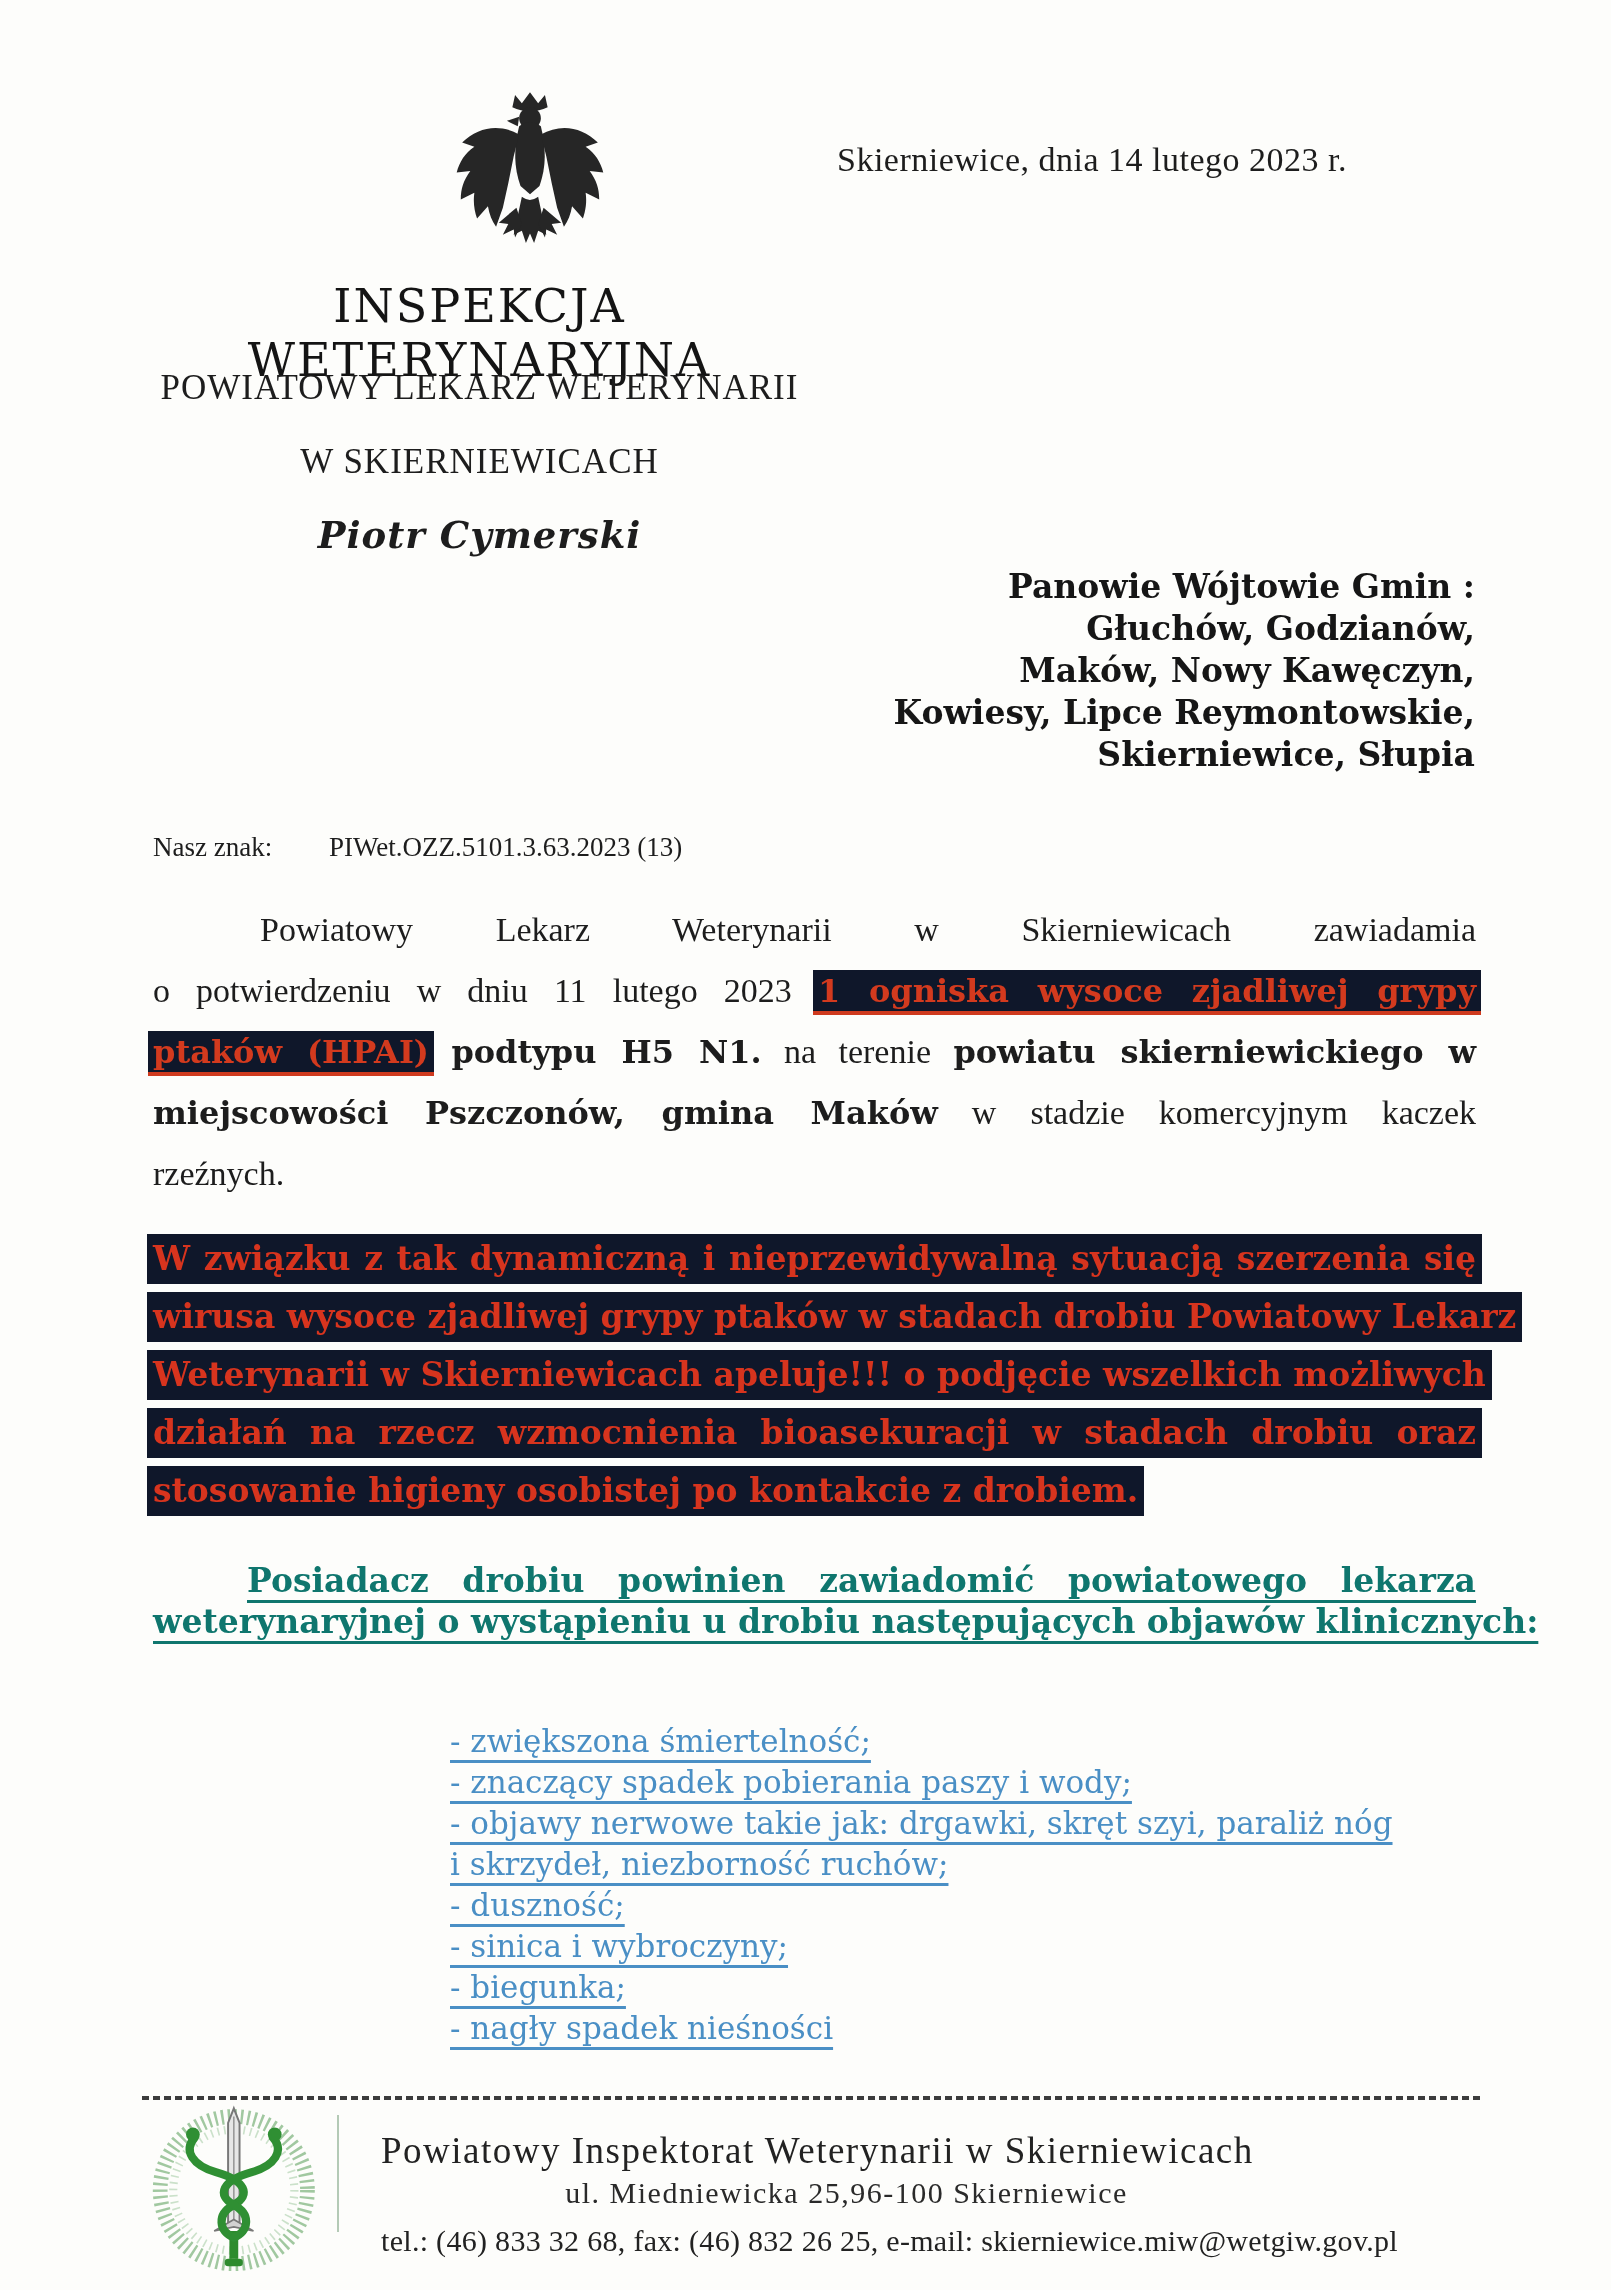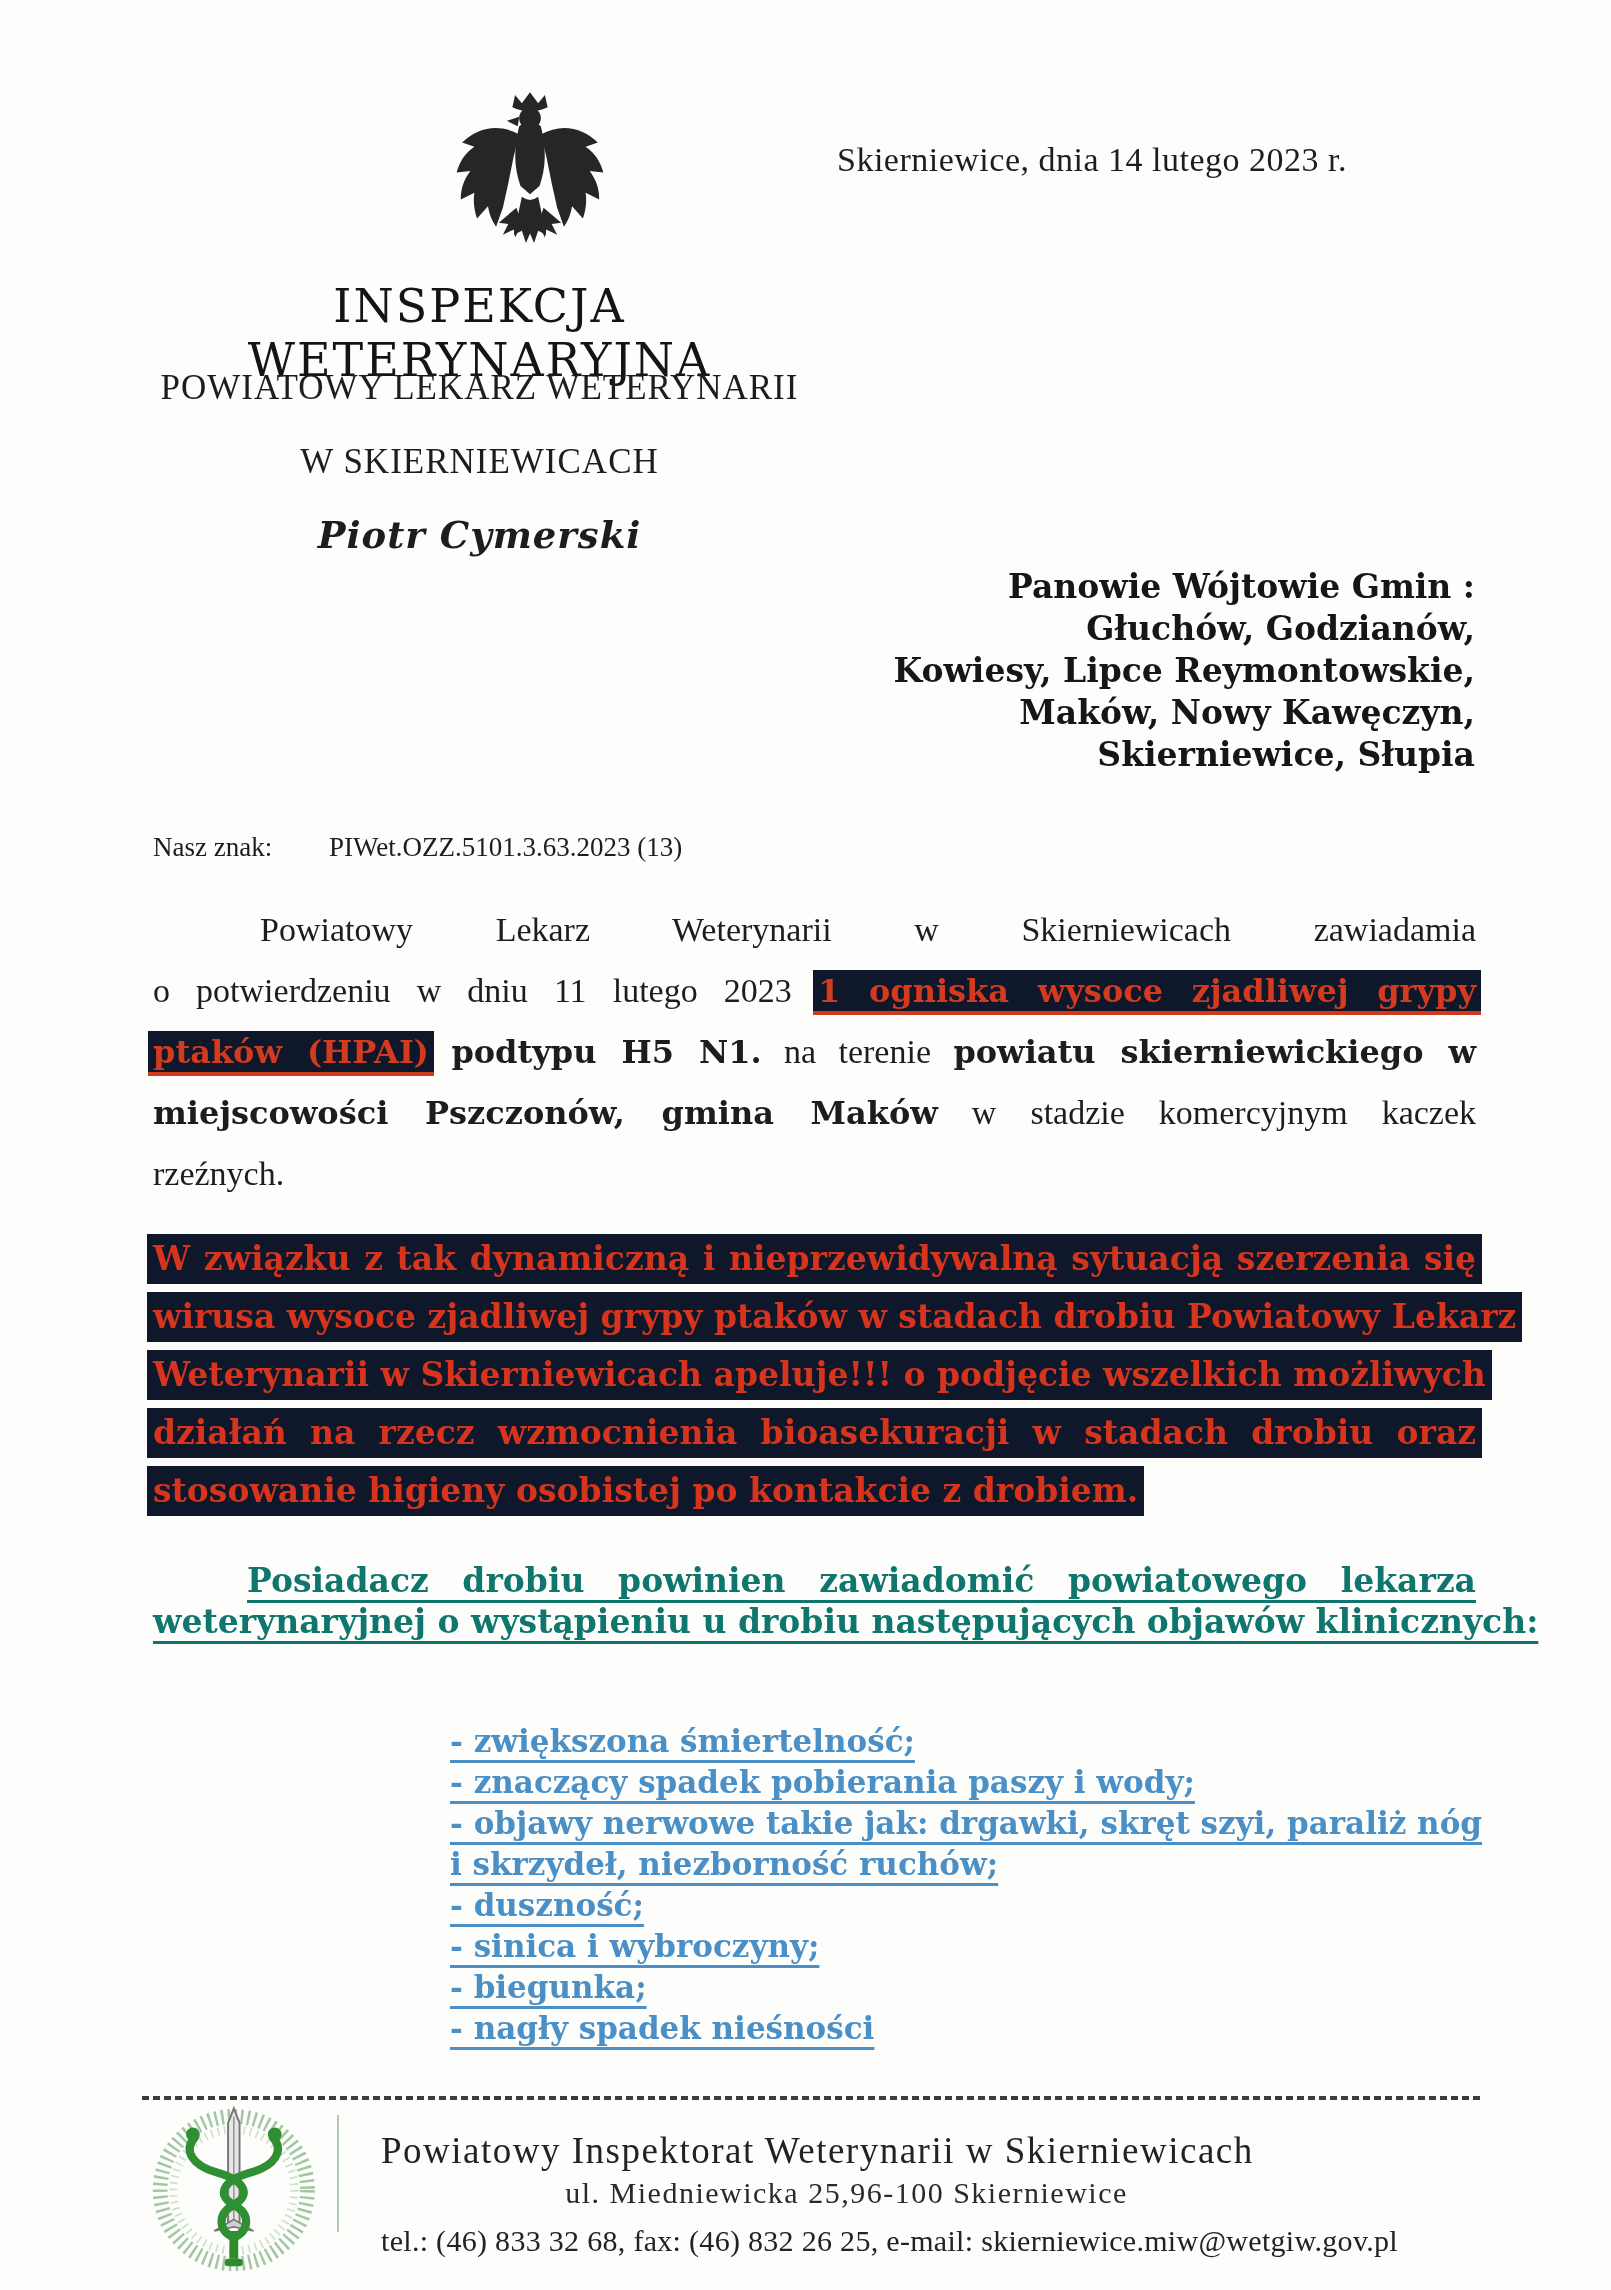--- a/index.html
+++ b/index.html
@@ -67,21 +67,21 @@
   }
   .w-line { height:41px; line-height:41px; text-align:justify; text-align-last:justify; white-space:nowrap; }
   .w-line.first { text-indent:94px; }
   .w-line span {
     text-decoration:underline; text-decoration-thickness:2.5px; text-underline-offset:8px;
   }
 
   
   .symptoms {
     left:450px; top:1721px;
-    font-family:"DejaVu Serif", serif; font-weight:bold;
+    font-family:"DejaVu Serif", serif; font-weight:normal;
     font-size:31px; color:#4a8fc5; line-height:41px;
   }
   .symptoms div span {
     text-decoration:underline; text-decoration-thickness:2.5px; text-underline-offset:8px;
   }
 
   
   .separator {
     left:142px; top:2096px; width:1339px; height:4px;
     background:repeating-linear-gradient(90deg,#3c3c3c 0 7px,transparent 7px 11px);
@@ -116,22 +116,22 @@
   <div class="abs date-line">Skierniewice, dnia 14 lutego 2023 r.</div>
 
   <div class="abs head-col org-title">INSPEKCJA WETERYNARYJNA</div>
   <div class="abs head-col office-line">POWIATOWY LEKARZ WETERYNARII</div>
   <div class="abs head-col office-line2">W SKIERNIEWICACH</div>
   <div class="abs head-col officer">Piotr Cymerski</div>
 
   <div class="abs addressee">
     <div>Panowie Wójtowie Gmin :</div>
     <div>Głuchów, Godzianów,</div>
+    <div>Maków, Nowy Kawęczyn,</div>
     <div>Kowiesy, Lipce Reymontowskie,</div>
-    <div>Maków, Nowy Kawęczyn,</div>
     <div>Skierniewice, Słupia</div>
   </div>
 
   <div class="abs reference">
     <span class="lbl">Nasz znak:</span><span>PIWet.OZZ.5101.3.63.2023 (13)</span>
   </div>
 
   <div class="abs notice">
     <div class="n-line first">Powiatowy Lekarz Weterynarii w Skierniewicach zawiadamia</div>
     <div class="n-line">

